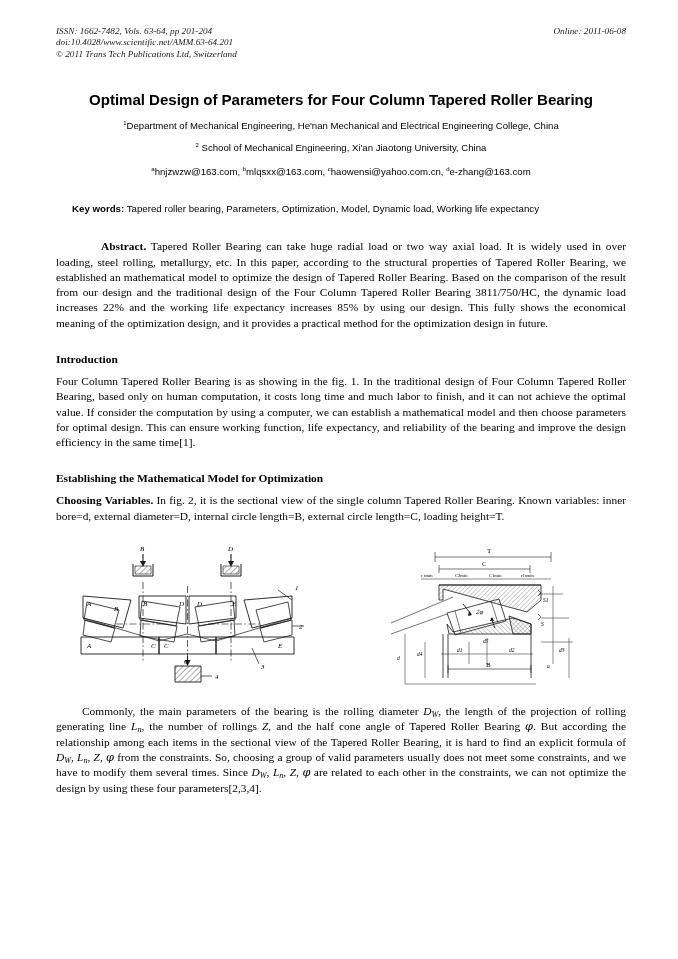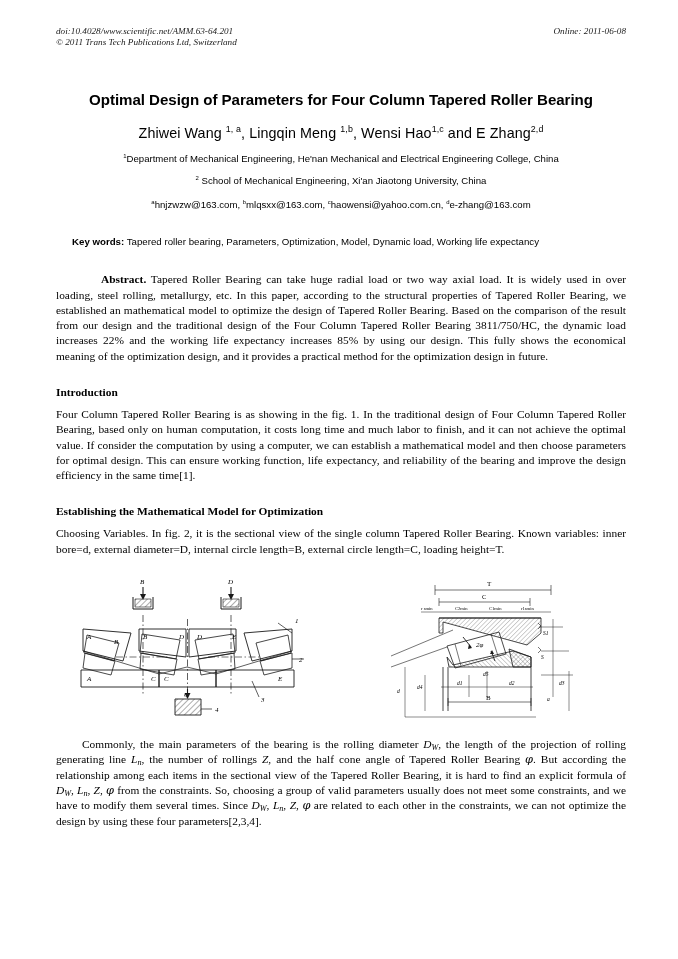--- a/index.html
+++ b/index.html
@@ -103,21 +103,21 @@
   }
   .abstract { margin-top: 24px; }
   .abstract b { font-weight: bold; margin-left: 45px; }
 
   .section-head {
     font-family: "Liberation Serif", serif;
     font-weight: bold;
     font-size: 11.4px;
     margin: 22px 0 9px 0;
   }
-  .subsec-lead { font-weight: normal; margin-top: 44px; }
+  .subsec-lead { font-weight: bold; margin-top: 44px; }
 
   .para.intro { margin-top: 0; }
   .para.choosing { margin-top: 0; }
   .para.final {
     margin-top: 16px;
     text-indent: 26px;
   }
 
   
   .figures {
@@ -145,30 +145,28 @@
   .v { font-style: italic; }
   .v sub { font-size: 0.72em; font-style: italic; vertical-align: -0.25em; line-height: 0; }
   .gk { font-family: "DejaVu Serif", serif; font-style: italic; }
 </style>
 </head>
 <body>
 
 <div class="page">
 
   <div class="journal-header">
+    <span class="hdr-left">ISSN: 1662-7482, Vols. 63-64, pp 201-204</span>
     <span class="hdr-left">doi:10.4028/www.scientific.net/AMM.63-64.201</span>
     <span class="hdr-left">© 2011 Trans Tech Publications Ltd, Switzerland</span>
     <span class="hdr-online">Online: 2011-06-08</span>
   </div>
 
   <h1 class="paper-title">Optimal Design of Parameters for Four Column Tapered Roller Bearing</h1>
 
-  <div class="authors">
-    <span>Zhiwei Wang </span><sup>1, a</sup><span>, </span><span>Lingqin Meng </span><sup>1,b</sup><span>, </span><span>Wensi Hao</span><sup>1,c</sup><span> and </span><span>E Zhang</span><sup>2,d</sup>
-  </div>
 
   <div class="affil"><sup>1</sup><span>Department of Mechanical Engineering, He'nan Mechanical and Electrical Engineering College, China</span></div>
   <div class="affil second"><sup>2</sup><span> School of Mechanical Engineering, Xi'an Jiaotong University, China</span></div>
 
   <div class="emails"><sup>a</sup><span>hnjzwzw@163.com, </span><sup>b</sup><span>mlqsxx@163.com, </span><sup>c</sup><span>haowensi@yahoo.com.cn, </span><sup>d</sup><span>e-zhang@163.com</span></div>
 
   <p class="keywords"><b>Key words:</b><span> Tapered roller bearing, Parameters, Optimization, Model, Dynamic load, Working life expectancy</span></p>
 
   <p class="abstract"><b>Abstract.</b><span> Tapered Roller Bearing can take huge radial load or two way axial load. It is widely used in over loading, steel rolling, metallurgy, etc. In this paper, according to the structural properties of Tapered Roller Bearing, we established an mathematical model to optimize the design of Tapered Roller Bearing. Based on the comparison of the result from our design and the traditional design of the Four Column Tapered Roller Bearing 3811/750/HC, the dynamic load increases 22% and the working life expectancy increases 85% by using our design. This fully shows the economical meaning of the optimization design, and it provides a practical method for the optimization design in future.</span></p>
 

